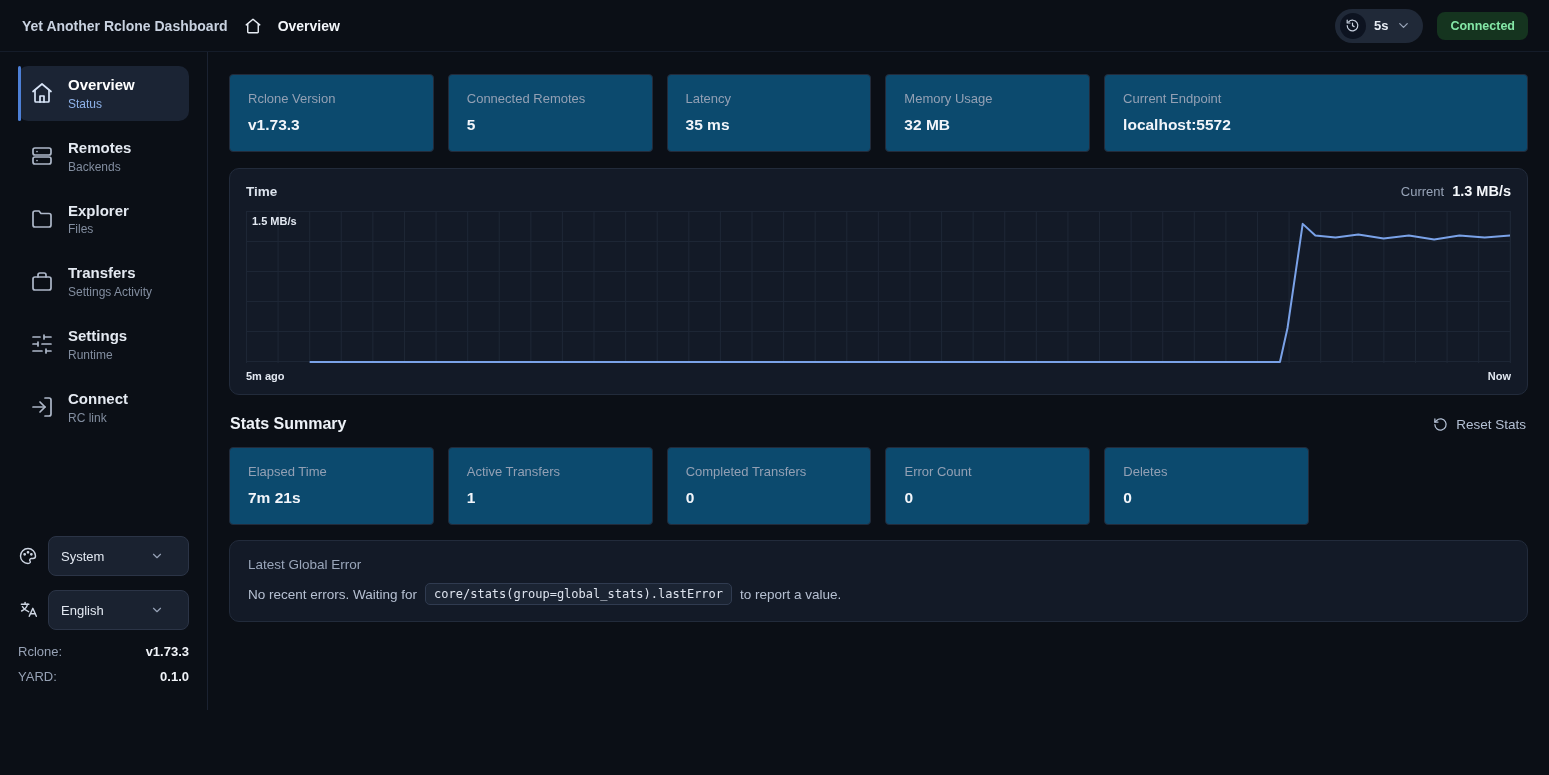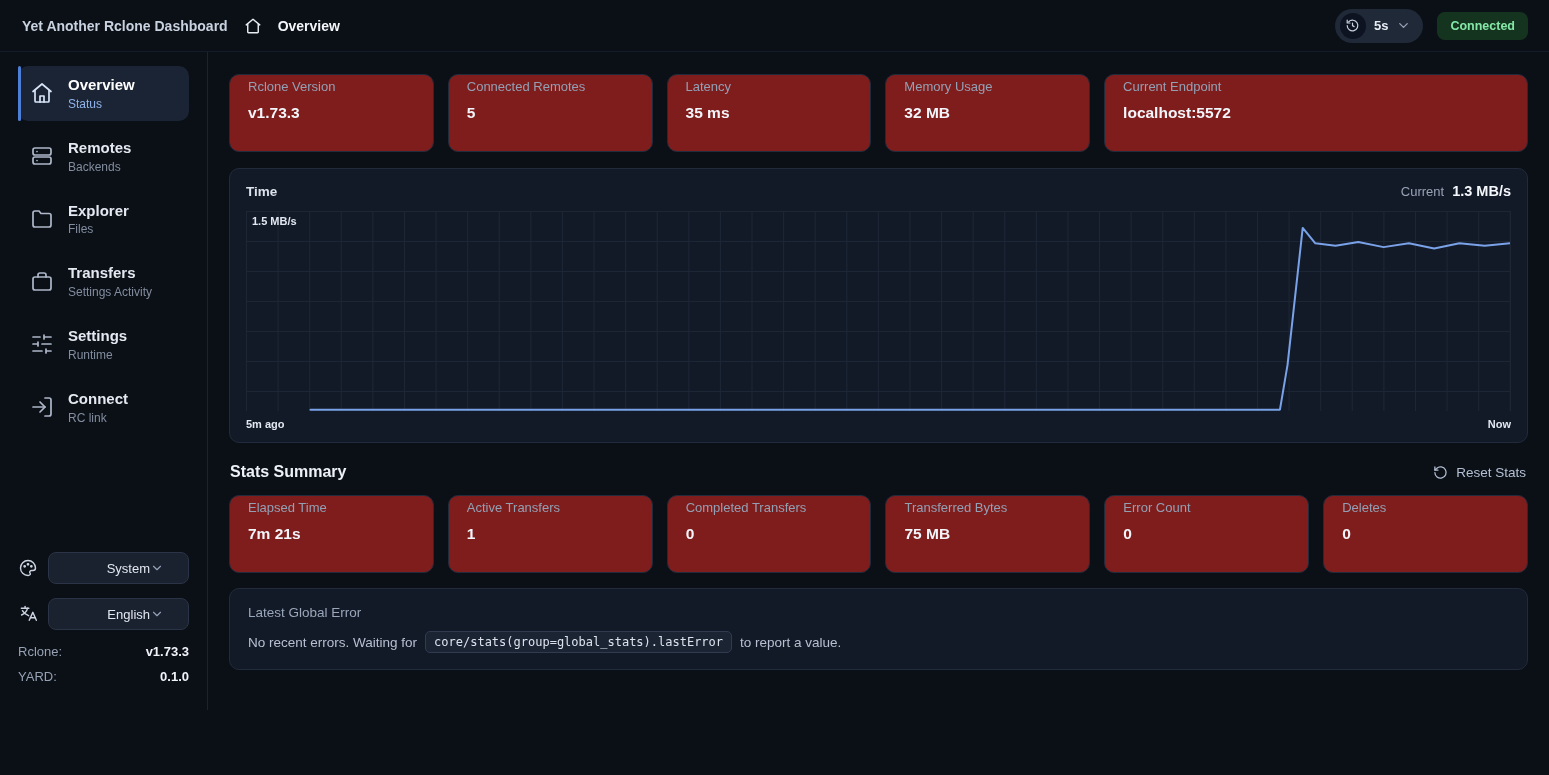--- a/index.html
+++ b/index.html
@@ -68,54 +68,54 @@
     width:3px; border-radius:3px; background:#4d7fd6;
   }
   .nav-item.active .nav-ic { color:#d8e4f7; }
   .nav-item.active .nav-title { color:#ffffff; }
   .nav-item.active .nav-sub { color:#8fb3ea; }
 
   .sidebar-bottom { margin-top:auto; }
   .select-row { display:flex; align-items:center; gap:10px; margin-bottom:14px; }
   .select-row .row-ic { color:#cdd5e2; display:flex; flex:0 0 auto; }
   .fake-select {
-    flex:1; display:flex; align-items:center; justify-content:flex-end;
+    flex:1; display:flex; align-items:center; justify-content:space-between;
     background:#1a2230; border:1px solid #2b3446; border-radius:8px;
-    height:32px; padding:0 24px 0 12px; cursor:pointer;
+    height:40px; padding:0 24px 0 12px; cursor:pointer;
   }
   .fake-select .sel-val { font-size:13px; color:#e2e8f1; }
   .fake-select .sel-chev { color:#96a2b6; display:flex; }
 
   .versions { }
   .ver-row { display:flex; justify-content:space-between; align-items:baseline; margin-bottom:10px; }
   .ver-label { font-size:13px; color:#96a1b4; }
   .ver-value { font-size:13px; font-weight:700; color:#f0f3f8; }
 
   
   .main { flex:1; min-width:0; padding:22px 21px 0 21px; overflow:hidden; }
 
   .cards-top { display:grid; grid-template-columns:1fr 1fr 1fr 1fr 2.07fr; gap:14px; }
   .cards-summary { display:grid; grid-template-columns:repeat(6,1fr); gap:14px; }
   .card {
-    background:#7f1d1d; border:1px solid #222b3b; border-radius:10px;
-    padding:4px 18px; min-height:78px;
+    background:#0c4a6e; border:1px solid #222b3b; border-radius:4px;
+    padding:16px 18px; min-height:78px;
   }
   .card-label { font-size:13px; color:#93a0b4; }
   .card-value { font-size:15.5px; font-weight:700; color:#f2f5fa; margin-top:10px; }
 
   .panel {
     background:#131a27; border:1px solid #222b3b; border-radius:10px;
   }
   .speed-panel { margin-top:16px; padding:14px 16px 12px 16px; }
   .speed-head { display:flex; align-items:center; justify-content:space-between; }
   .speed-title { font-size:13.5px; font-weight:600; color:#dbe2ec; }
   .speed-current { font-size:13px; color:#97a3b7; display:flex; align-items:baseline; gap:8px; }
   .speed-current b { font-size:14.5px; font-weight:700; color:#f4f7fb; }
 
-  .chart-wrap { position:relative; margin-top:12px; height:200px;
+  .chart-wrap { position:relative; margin-top:12px; height:152px;
     background-image:
       linear-gradient(to right, #1d2635 1px, transparent 1px),
       linear-gradient(to bottom, #1d2635 1px, transparent 1px);
     background-size:2.5% 30px;
     border-right:1px solid #1d2635;
   }
   .chart-svg { position:absolute; inset:0; width:100%; height:100%; display:block; }
   .y-max-label {
     position:absolute; top:4px; left:6px;
     font-size:11px; font-weight:700; color:#e2e8f1;
@@ -385,24 +385,20 @@
         </div>
         <div class="card">
           <div class="card-label">Active Transfers</div>
           <div class="card-value">1</div>
         </div>
         <div class="card">
           <div class="card-label">Completed Transfers</div>
           <div class="card-value">0</div>
         </div>
         <div class="card">
-          <div class="card-label">Transferred Bytes</div>
-          <div class="card-value">75 MB</div>
-        </div>
-        <div class="card">
           <div class="card-label">Error Count</div>
           <div class="card-value">0</div>
         </div>
         <div class="card">
           <div class="card-label">Deletes</div>
           <div class="card-value">0</div>
         </div>
       </section>
 
       <section class="panel error-panel">

